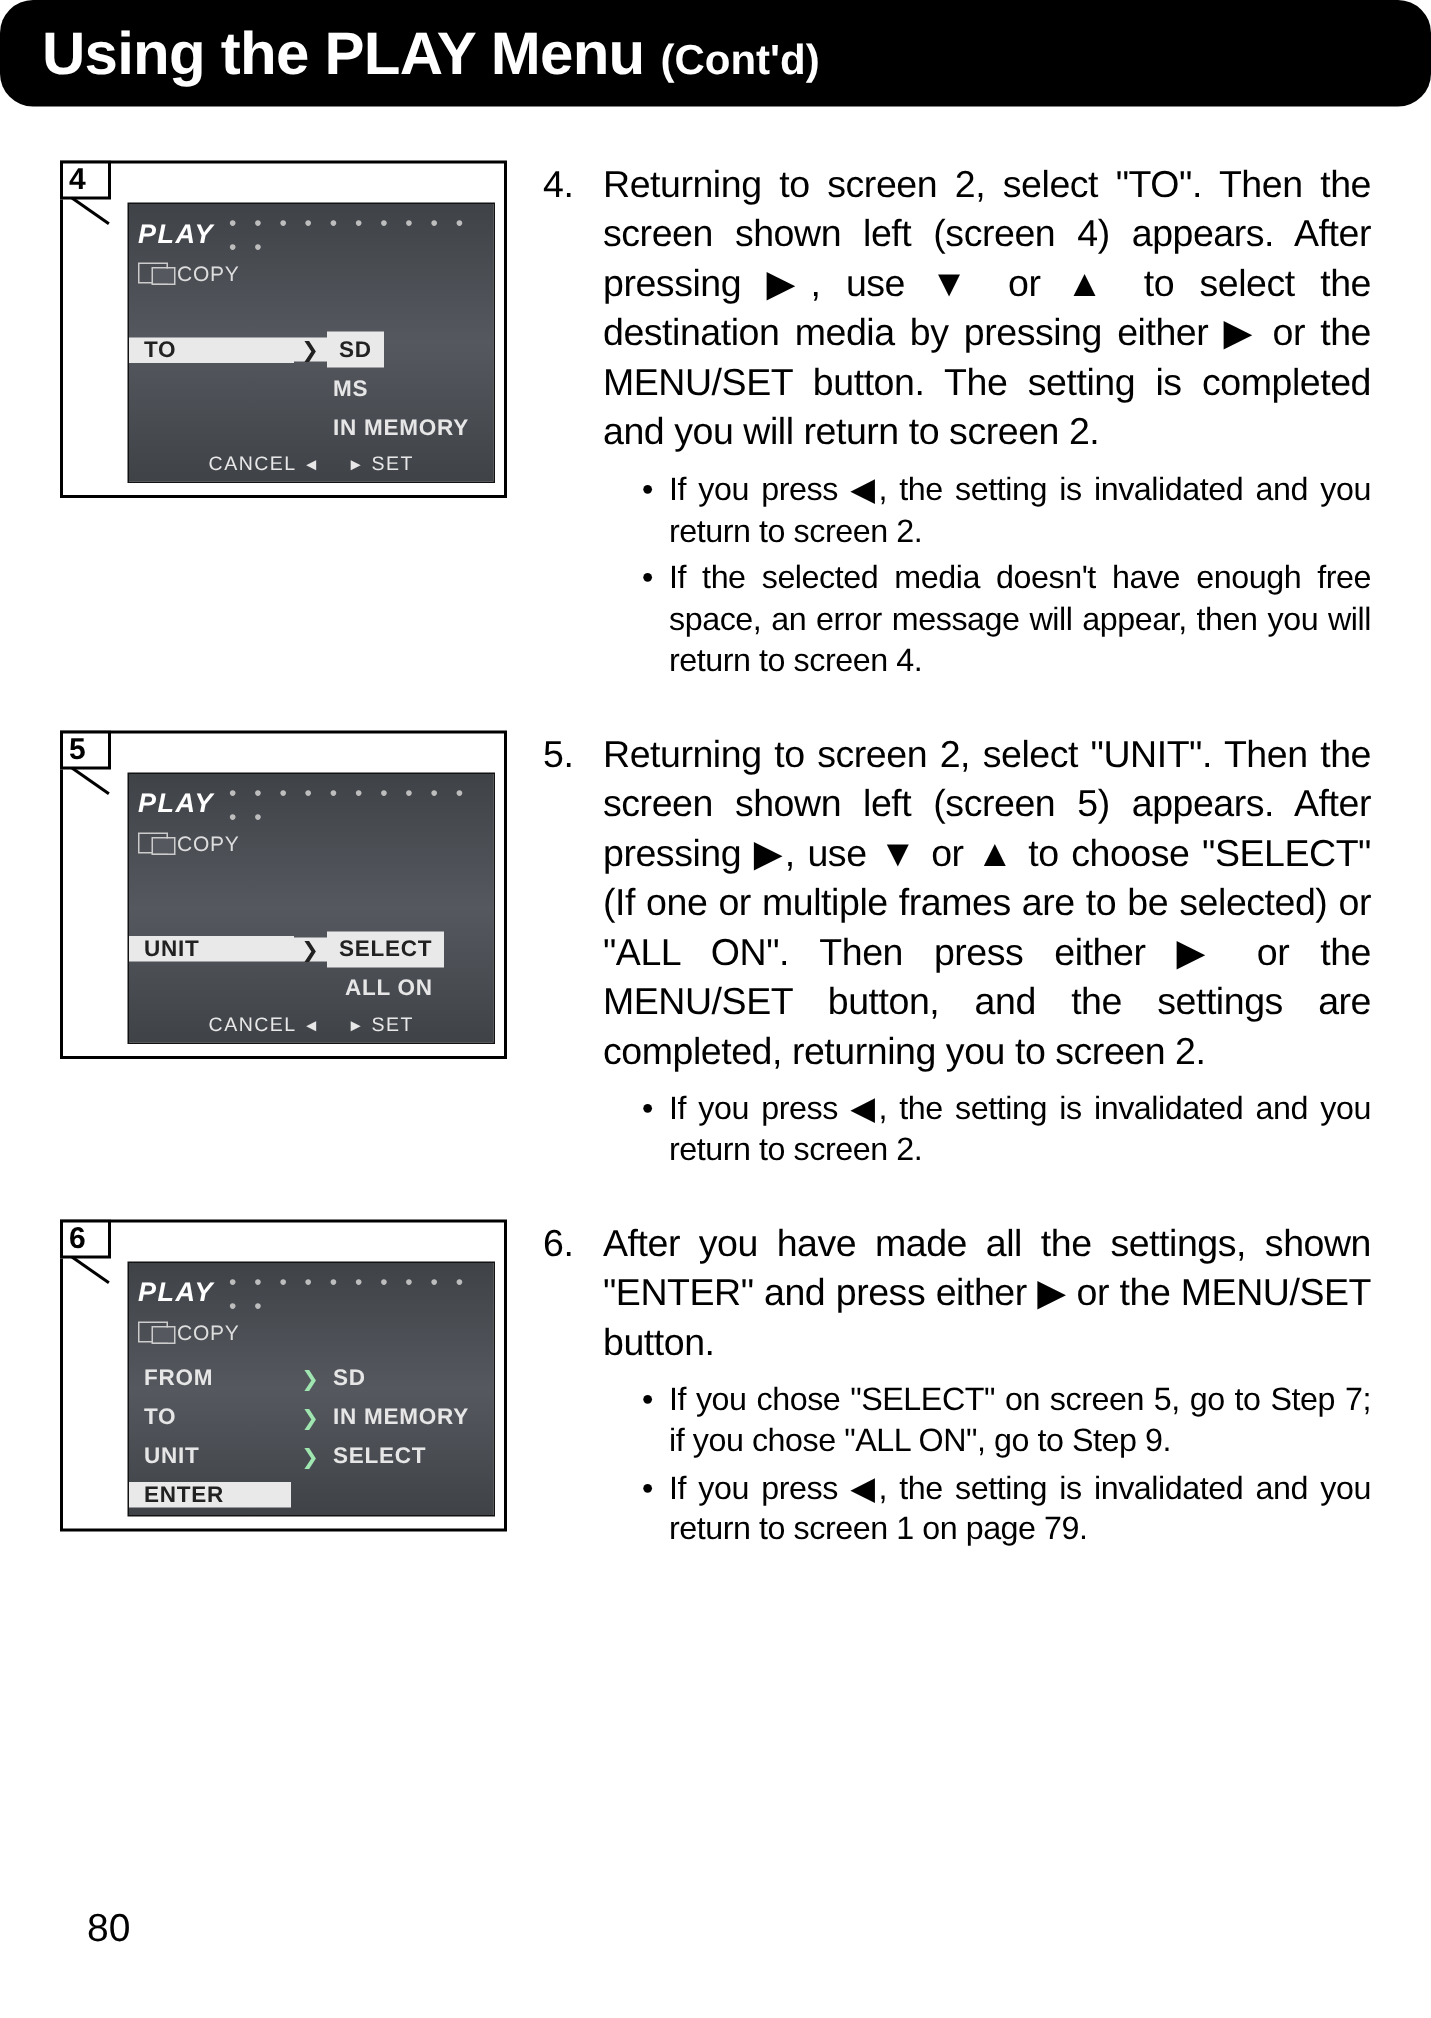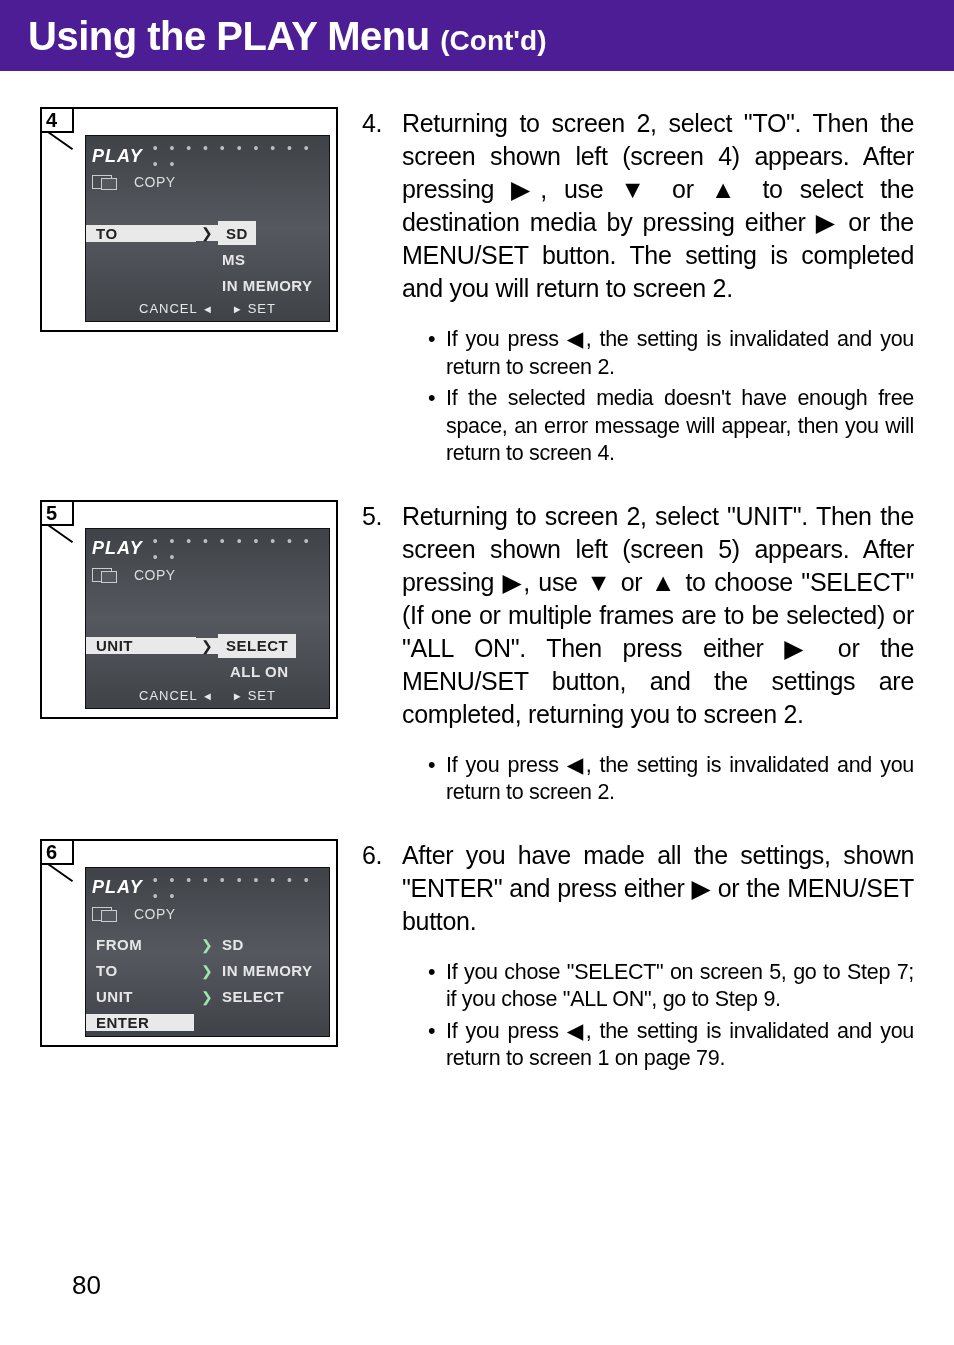--- a/index.html
+++ b/index.html
@@ -1,18 +1,18 @@
 <!DOCTYPE html>
 <html><head>
 <meta charset="utf-8">
 <style>
   * { margin: 0; padding: 0; box-sizing: border-box; }
   html, body { width: 954px; height: 1345px; background: #fff; font-family: Arial, Helvetica, sans-serif; }
   .page { width: 954px; height: 1345px; position: relative; padding: 0; }
-  .header-bar { background: #4c1d95; color: #fff; padding: 14px 28px 12px 28px; }
+  .header-bar { background: #000000; color: #fff; padding: 14px 28px 12px 28px; border-radius: 22px; }
   .header-bar .title-main { font-size: 40px; font-weight: bold; letter-spacing: -0.5px; }
   .header-bar .title-sub { font-size: 28px; font-weight: bold; }
   .content { padding: 36px 40px 0 40px; }
   .row { display: flex; gap: 22px; margin-bottom: 28px; align-items: flex-start; }
   .screen-col { width: 300px; flex-shrink: 0; }
   .text-col { flex: 1; }
   
   .shot {
     width: 298px; border: 2px solid #000; position: relative; padding: 6px 6px 8px 6px;
     background: #fff;
@@ -30,44 +30,44 @@
     margin-top: 20px;
     background: linear-gradient(#3f4247, #55595f 50%, #3f4247);
     color: #e8e8e8; font-family: Arial, Helvetica, sans-serif;
     font-size: 15px; letter-spacing: 0.5px;
     border: 1px solid #111;
     margin-left: 37px;
   }
   .lcd-top { display:flex; align-items:center; padding: 4px 6px 2px 6px; }
   .play-lbl { font-weight: bold; font-style: italic; font-size: 18px; letter-spacing: 1px; margin-right: 10px; color:#fff;}
   .dots { letter-spacing: 4px; font-size: 14px; color:#bdbdbd; }
-  .copy-row { display:flex; align-items:center; gap:22px; padding: 0 6px 4px 6px; color:#ddd; font-size:14px;}
+  .copy-row { display:flex; align-items:center; gap:6px; padding: 0 6px 4px 6px; color:#ddd; font-size:14px;}
   .copy-icon { display:inline-block; width:20px; height:14px; border:1px solid #ccc; position:relative;}
   .copy-icon::before { content:""; position:absolute; right:-6px; top:2px; width:14px; height:10px; border:1px solid #ccc; background:linear-gradient(#55595f,#55595f);}
   .lcd-list { padding: 6px 12px 0 0; }
   .lrow { display:flex; align-items:center; height:26px; }
   .lrow .lab { width: 110px; padding-left: 10px; font-weight:bold; color:#e6e6e6;}
   .lrow .arrow { width: 22px; color:#ddd; font-size:14px; text-align:center;}
   .lrow .val { padding-left: 4px; font-weight:bold; color:#e6e6e6;}
   .lrow.sel .lab { background:#e9e9e9; color:#222; }
   .lrow.sel .arrow { background:#e9e9e9; color:#222; }
   .lrow.selval .val-box { background:#e9e9e9; color:#222; padding:0 8px; height:24px; display:flex; align-items:center; font-weight:bold;}
   .lrow .spacer { flex:1; }
   .lcd-foot { text-align:center; padding: 3px 0 5px 0; font-size: 13px; letter-spacing:1px;}
   .lcd-foot .tri { font-size: 11px; }
   
   .step { display:flex; gap: 12px; font-size: 25px; line-height: 1.32; letter-spacing: -0.3px; }
   .step .num { min-width: 28px; }
   .step .num::after { content:"."; }
   .step-body { text-align: justify; }
-  .bullets { margin-top: 21px; padding-left: 26px; }
+  .bullets { margin-top: 8px; padding-left: 26px; }
   .bullets li { list-style: none; position: relative; font-size: 21.5px; line-height: 1.28; padding-left: 18px; margin-bottom: 4px; letter-spacing:-0.3px; }
   .bullets li::before { content: "•"; position:absolute; left:0; top:0; }
   .glyph { font-family: Arial, sans-serif; }
-  .pg-num { position:absolute; left: 72px; bottom: 44px; font-size: 26px; }
+  .pg-num { position:absolute; left: 58px; bottom: 44px; font-size: 26px; }
 </style>
 </head>
 <body>
 
 <div class="page">
 
   <div class="header-bar">
     <span class="title-main">Using the PLAY Menu </span><span class="title-sub">(Cont'd)</span>
   </div>
 

